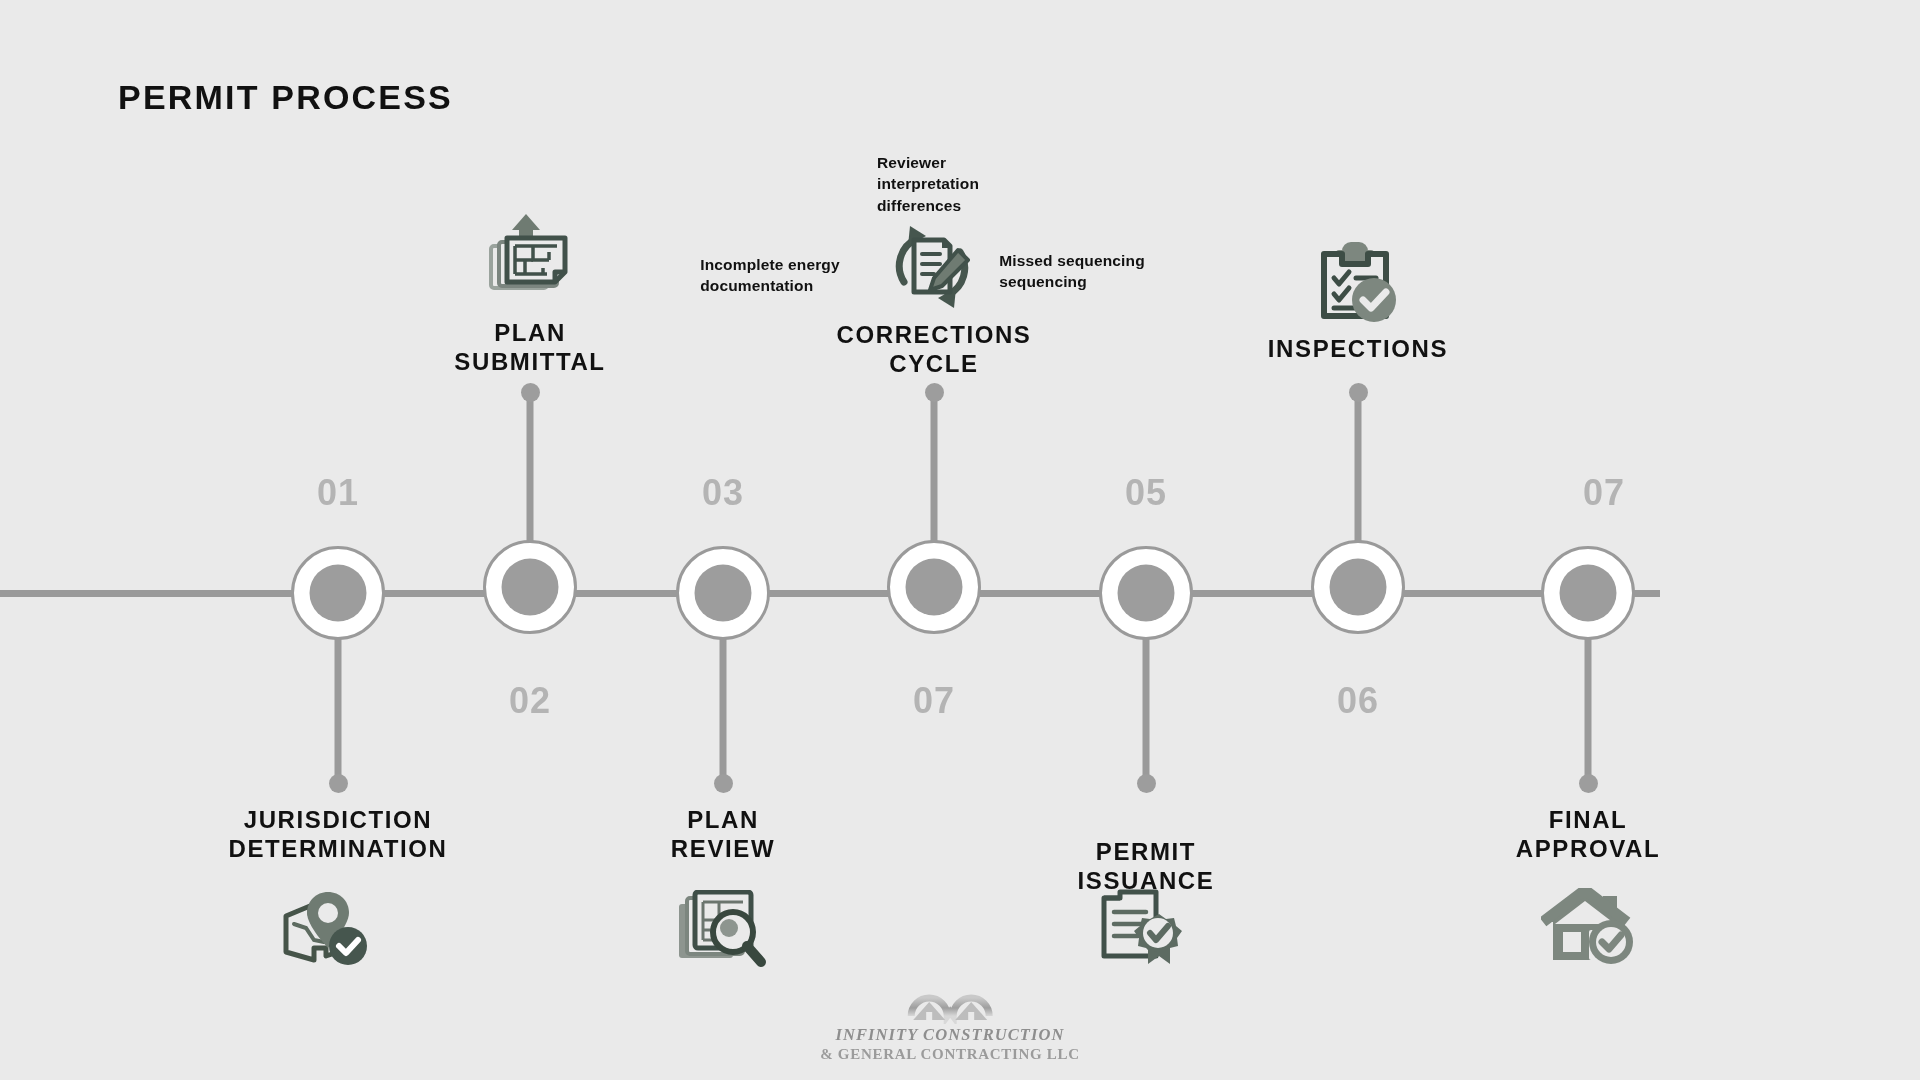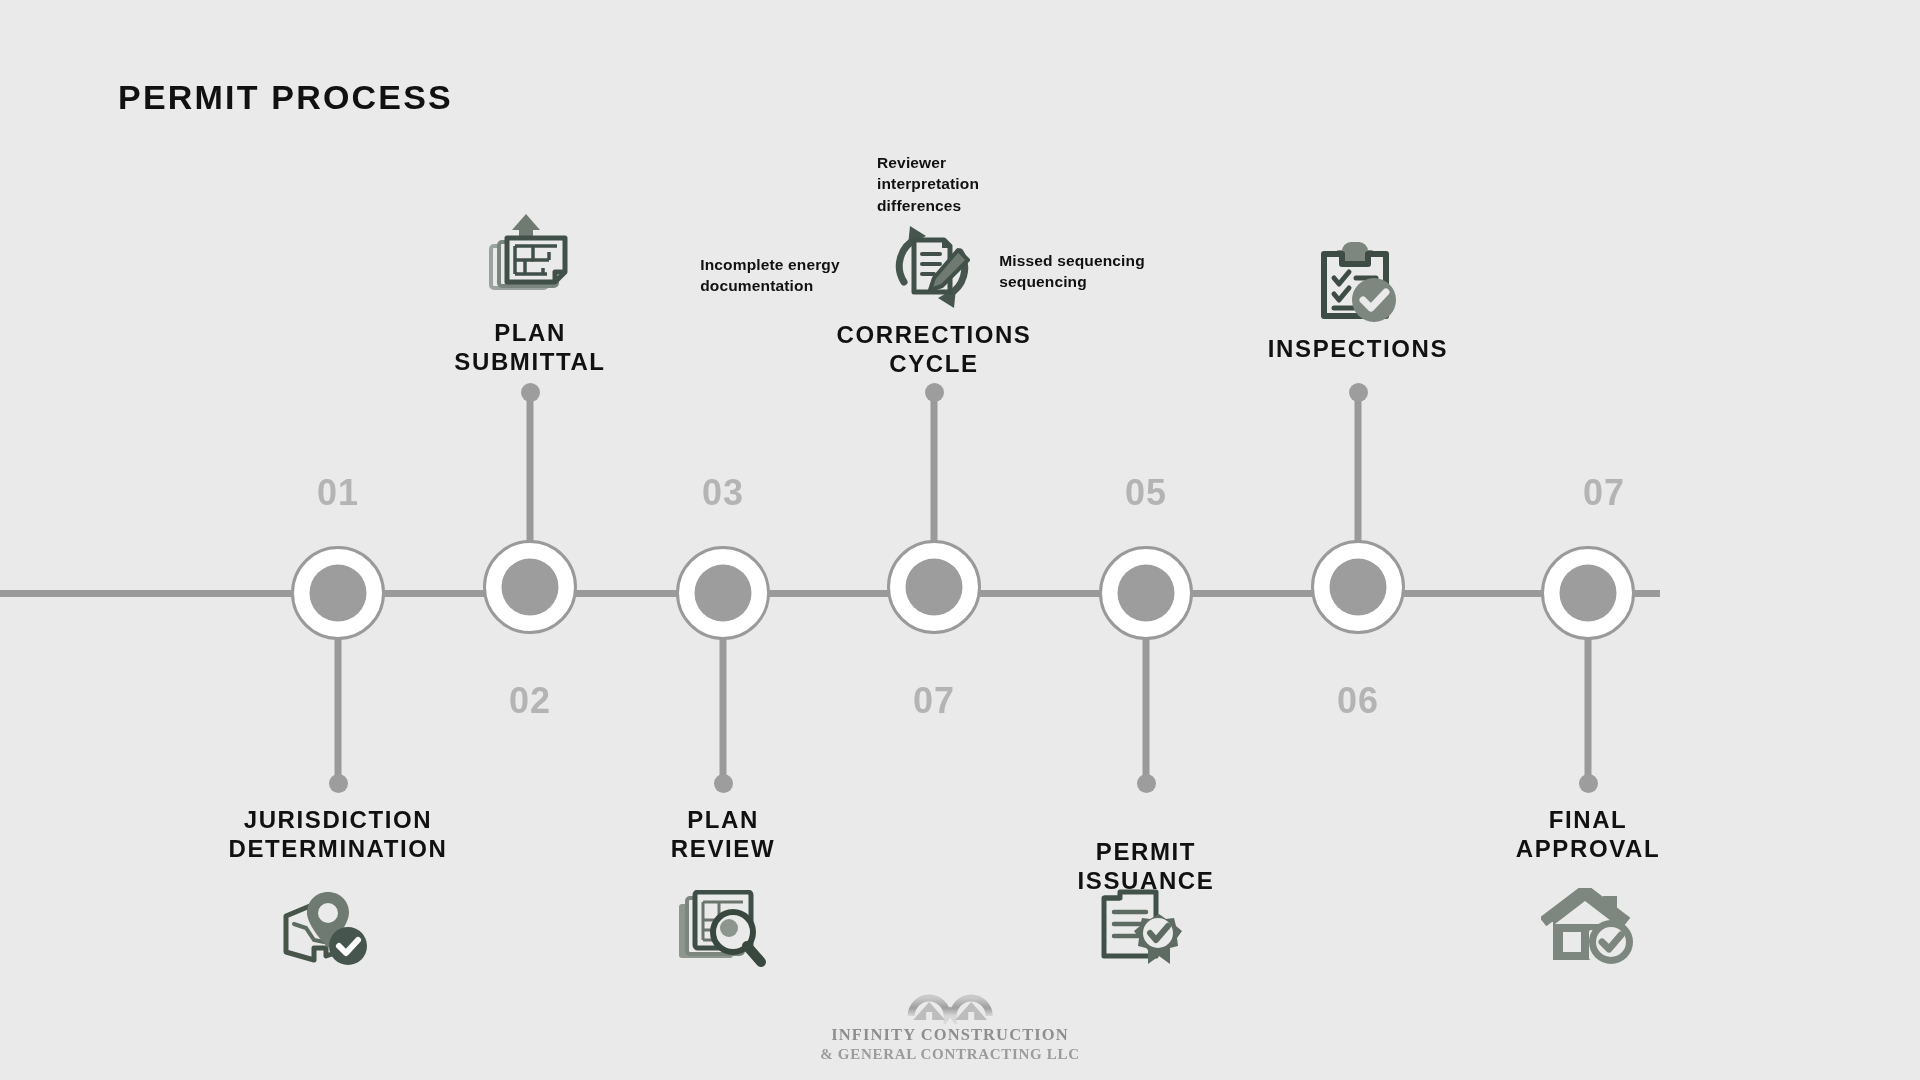--- a/index.html
+++ b/index.html
@@ -135,20 +135,21 @@
   }
   #brand-logo .logo-mark { line-height: 0; }
   .logo-name {
     font-family: "Liberation Serif", serif;
     font-size: 16.5px;
     font-weight: 700;
     letter-spacing: 1.1px;
     color: #8e8e8e;
     margin-top: 1px;
     white-space: nowrap;
+    font-style: italic;
   }
   .logo-sub {
     font-family: "Liberation Serif", serif;
     font-size: 15px;
     font-weight: 700;
     letter-spacing: 0.7px;
     color: #9b9b9b;
     margin-top: 1px;
     white-space: nowrap;
   }

